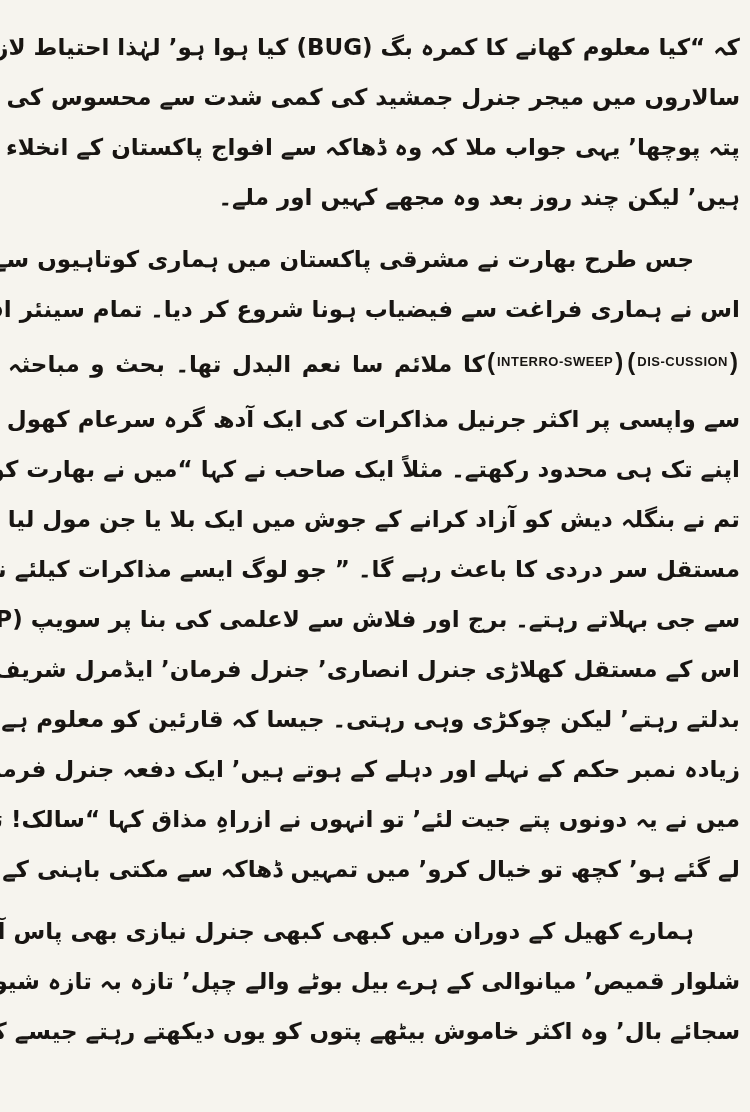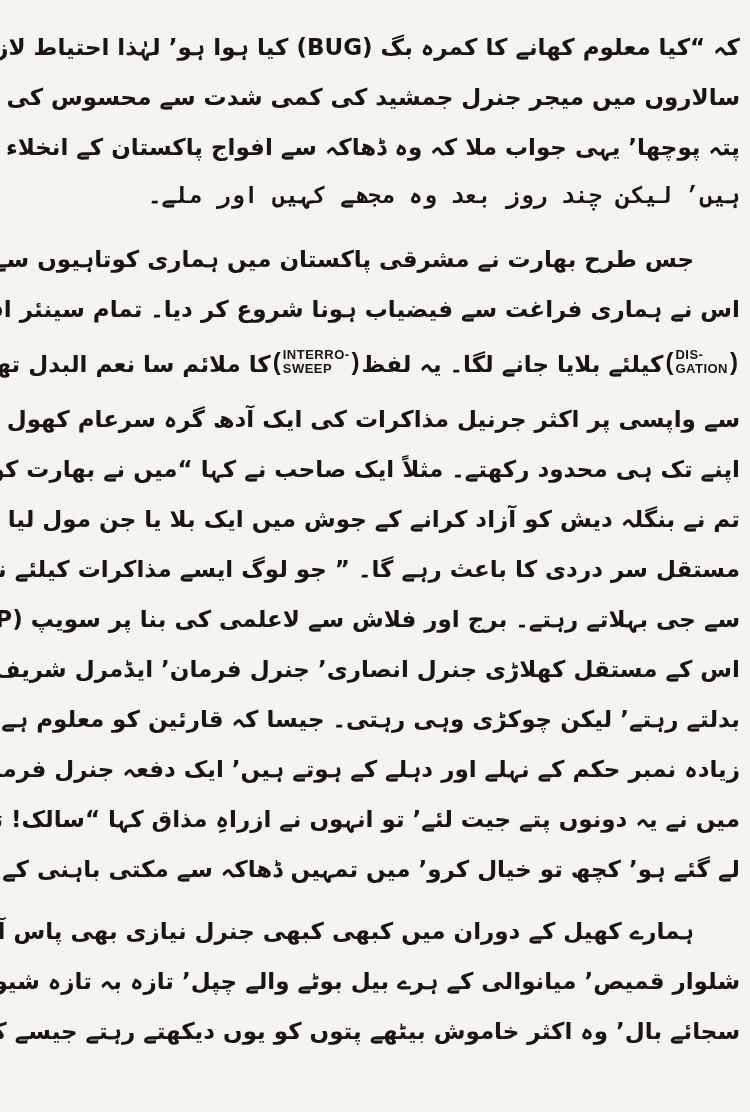--- a/index.html
+++ b/index.html
@@ -21,39 +21,39 @@
     height:50px;
     line-height:50px;
     font-size:23px;
     font-weight:bold;
     white-space:nowrap;
     text-align:justify;
     text-align-last:justify;
     letter-spacing:0;
   }
   .line.indent{padding-right:46px;}
-  .line.short{text-align-last:right;white-space:normal;font-family:Liberation Mono, monospace;}
+  .line.short{text-align-last:right;white-space:normal;}
   .line.mixed{height:56px;line-height:56px;margin:2px 0;}
   .eng-wrap{
     display:inline-flex;
     direction:ltr;
     align-items:center;
     vertical-align:middle;
     margin:0 2px;
     transform:translateY(-4px);
   }
   .eng-wrap .paren{
     font-family:"Liberation Sans",sans-serif;
     font-size:24px;
     font-weight:bold;
     line-height:24px;
   }
   .eng-stack{
     display:inline-flex;
-    flex-direction:column;
+    flex-direction:row;
     padding:0 2px;
   }
   .eng-stack span{
     display:block;
     font-family:"Liberation Sans",sans-serif;
     font-size:13px;
     font-weight:bold;
     line-height:14px;
     letter-spacing:0.5px;
     text-align:left;
@@ -75,24 +75,24 @@
 
   <div class="para">
     <div class="line indent">جس طرح بھارت نے مشرقی پاکستان میں ہماری کوتاہیوں سے فائدہ اٹھایا’ یہاں بھی</div>
     <div class="line">اس نے ہماری فراغت سے فیضیاب ہونا شروع کر دیا۔ تمام سینئر افسروں کو باری باری ڈسکشن</div>
 
     <div class="line mixed">
       <span class="eng-wrap" dir="ltr">
           <span class="paren">(</span>
           <span class="eng-stack">
             <span>DIS-</span>
-            <span>GATION</span>
+            <span>CUSSION</span>
           </span>
           <span class="paren">)</span>
-        </span><span class="u">کیلئے بلایا جانے لگا۔ یہ لفظ</span><span class="eng-wrap" dir="ltr">
+        </span><span class="eng-wrap" dir="ltr">
           <span class="paren">(</span>
           <span class="eng-stack">
             <span>INTERRO-</span>
             <span>SWEEP</span>
           </span>
           <span class="paren">)</span>
         </span><span class="u">کا ملائم سا نعم البدل تھا۔ بحث و مباحثہ</span>
     </div>
 
     <div class="line">سے واپسی پر اکثر جرنیل مذاکرات کی ایک آدھ گرہ سرعام کھول دیتے’ لیکن باقی تفصیلات</div>

